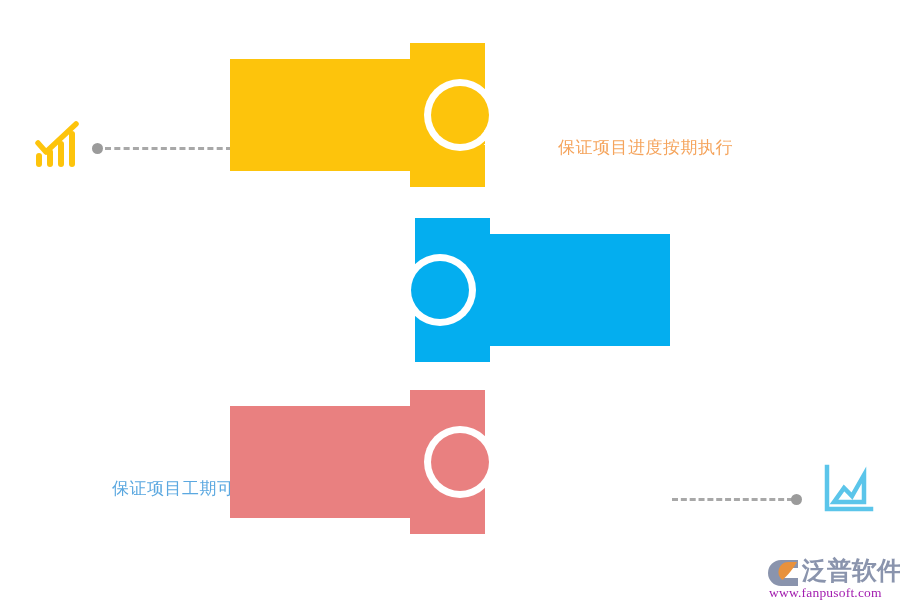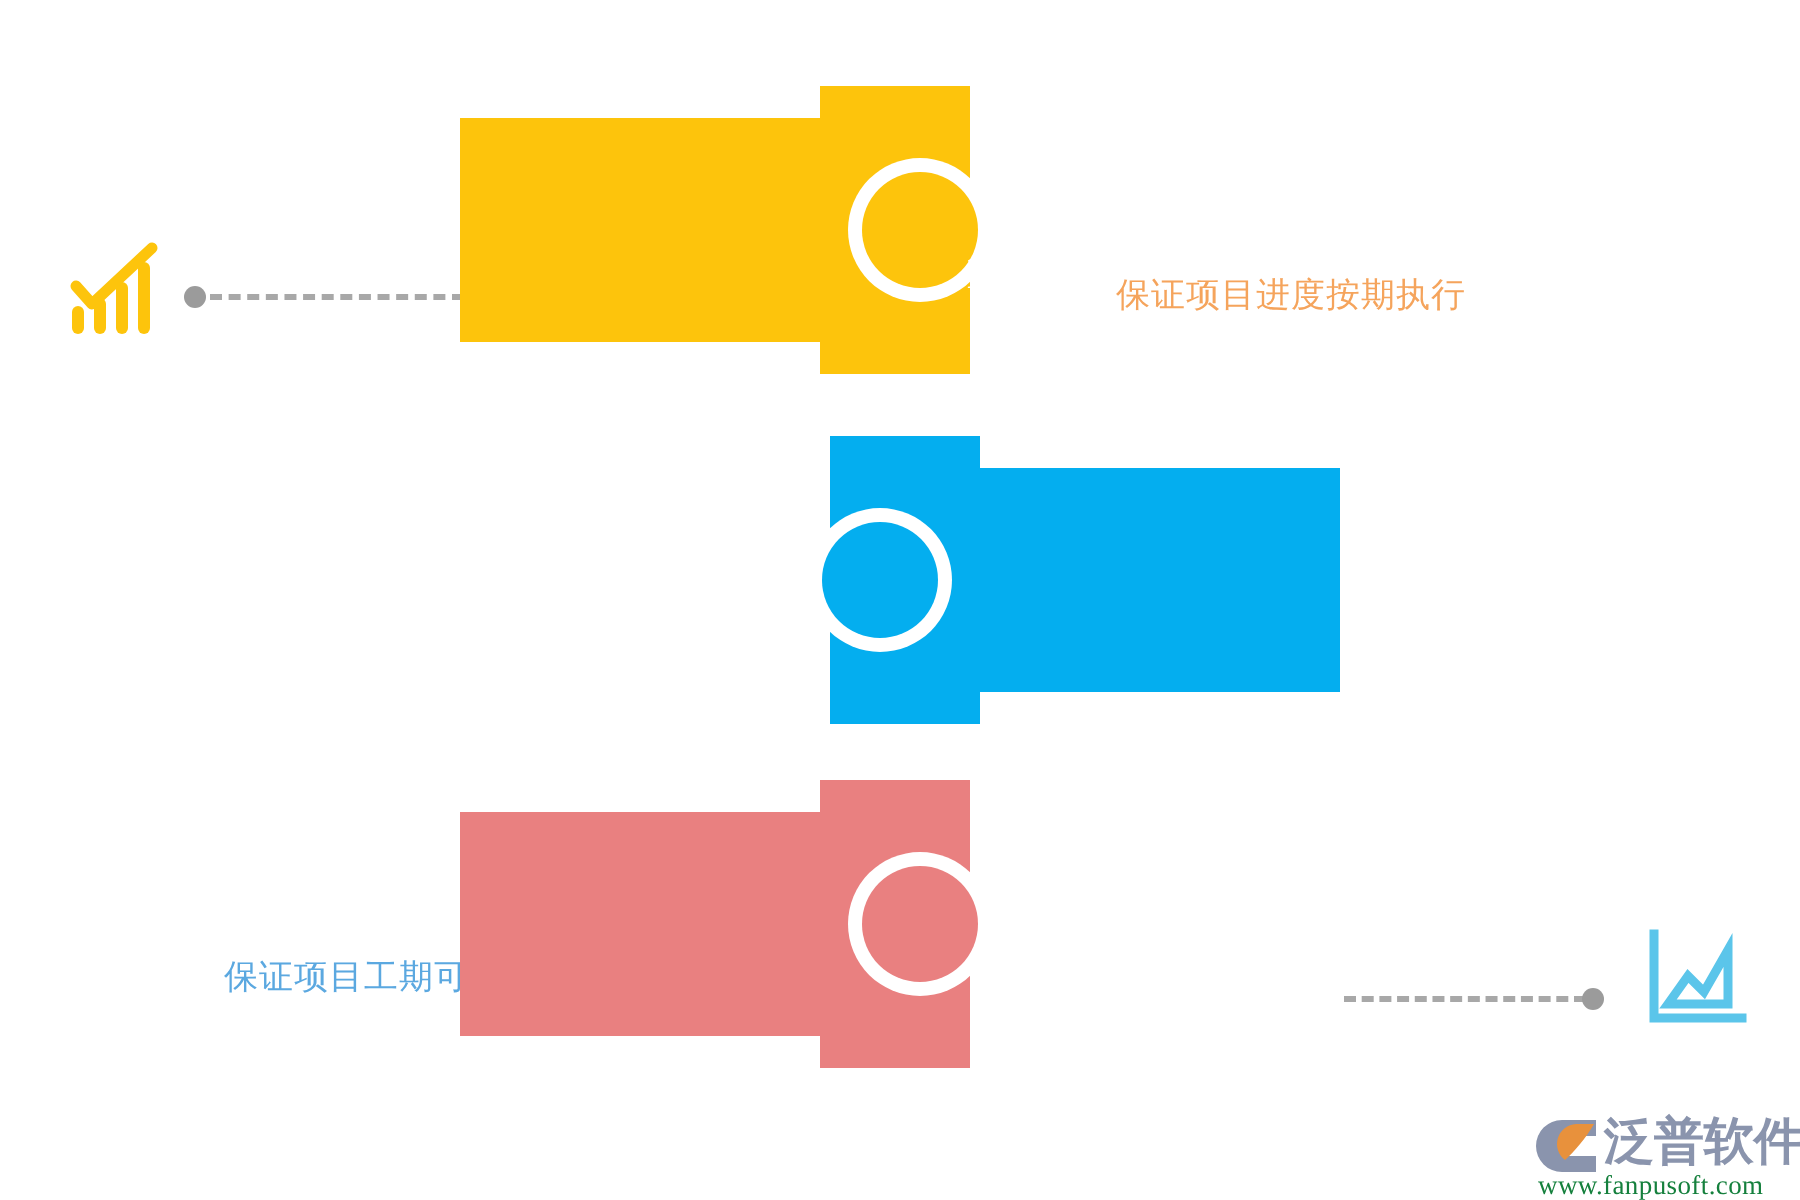--- a/index.html
+++ b/index.html
@@ -133,21 +133,21 @@
     color: #8a94ad;
     font-family: "Liberation Sans", "DejaVu Sans", sans-serif;
     letter-spacing: 0px;
     white-space: nowrap;
   }
   #logo-url {
     position: absolute;
     left: 1px;
     top: 31px;
     font-size: 13.5px;
-    color: #15803d;
+    color: #a21caf;
     font-family: "Liberation Serif", "DejaVu Serif", serif;
     white-space: nowrap;
     letter-spacing: 0.2px;
   }
 </style>
 </head>
 <body>
 
 <div id="canvas">
 

